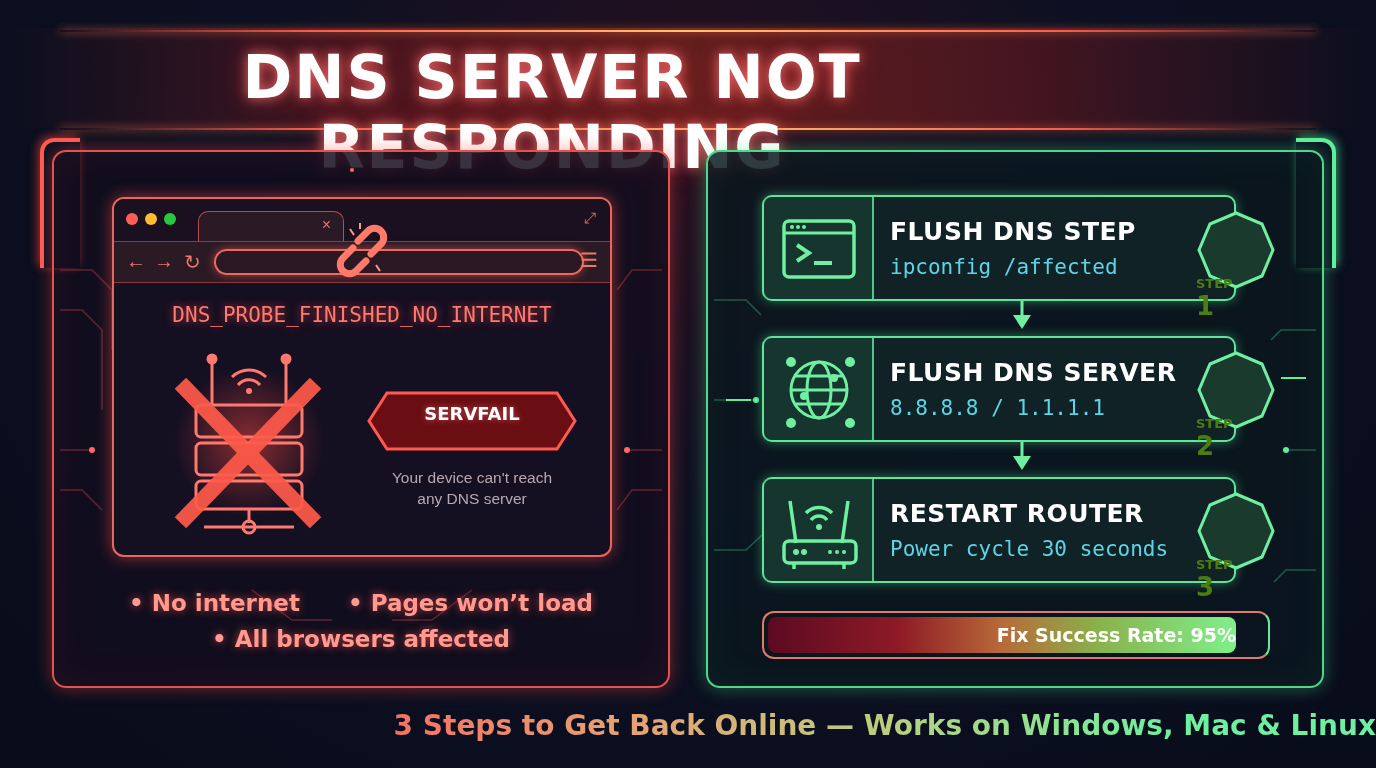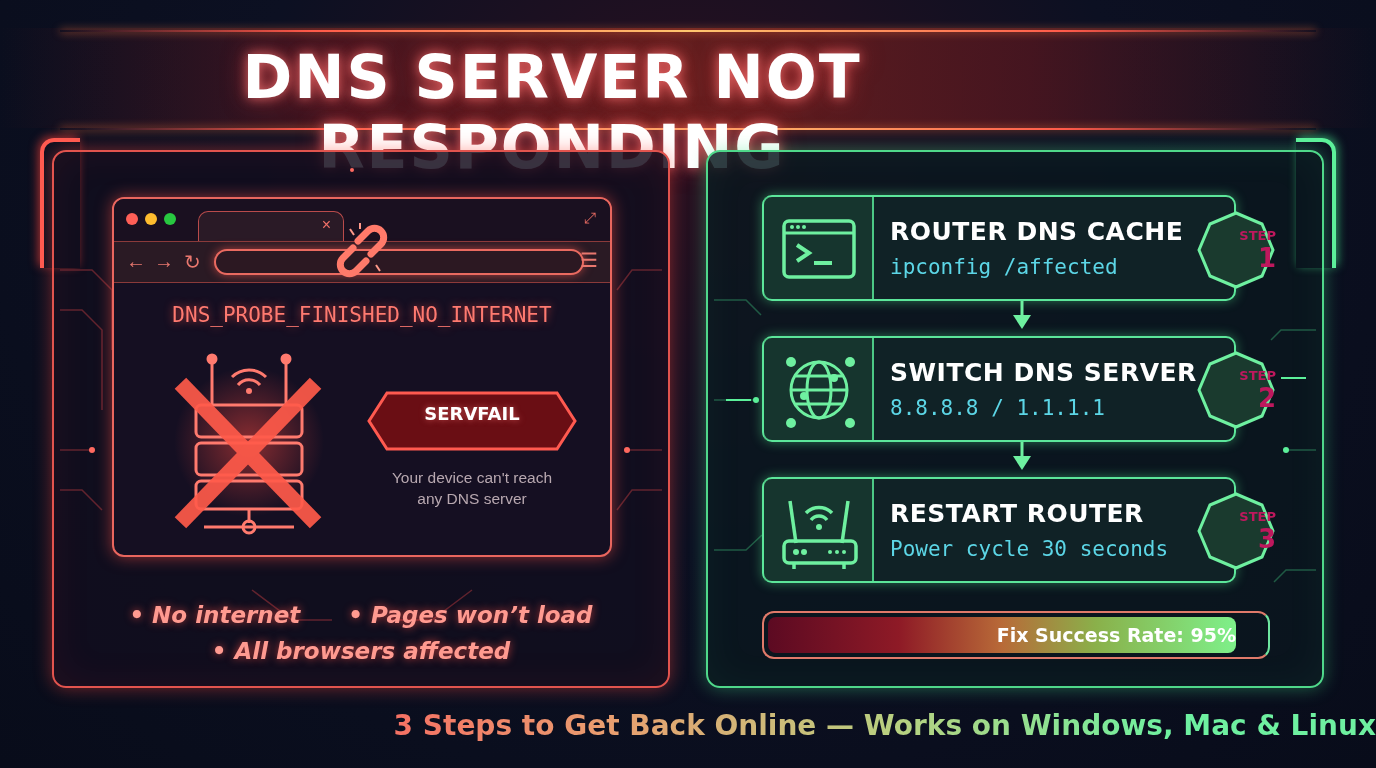--- a/index.html
+++ b/index.html
@@ -61,34 +61,34 @@
   .servfail-label { position: absolute; left: 0; top: 12px; width: 100%; text-align: center;
     font-family: "DejaVu Sans", sans-serif; font-weight: bold; font-size: 18px; color: #fff;
     text-shadow: 0 0 6px rgba(255,120,120,0.6); }
   .err-desc { position: absolute; left: 240px; top: 268px; width: 236px; text-align: center;
     font-size: 15.5px; line-height: 21px; color: #b8a8b0; }
 
   .symptoms { position: absolute; left: 52px; top: 586px; width: 618px; text-align: center;
     font-family: "DejaVu Sans", sans-serif; font-weight: bold; font-size: 23px; color: #ff9a90;
     text-shadow: 0 0 8px rgba(255,80,70,0.7); }
   .symptom-row { height: 36px; }
-  .symptom { display: inline-block; margin: 16px 20px; font-style: italic; }
+  .symptom { display: inline-block; margin: 4px 20px; }
 
   
   .step { position: absolute; left: 762px; width: 474px; height: 106px; border: 2px solid #5ce69a;
     border-radius: 10px; background: #102226; box-shadow: 0 0 12px rgba(80,230,140,0.45); }
   .step-icon-box { position: absolute; left: 0; top: 0; width: 110px; height: 102px;
     border-right: 2px solid #4cc885; background: rgba(40,110,70,0.25); }
   .step-title { position: absolute; left: 126px; top: 20px; font-family: "DejaVu Sans", sans-serif;
     font-weight: bold; font-size: 25px; color: #fff; letter-spacing: 0.5px; }
   .step-cmd { position: absolute; left: 126px; top: 58px; font-family: "DejaVu Sans Mono", monospace;
     font-size: 21px; color: #5cd6e6; }
   .step-badge { position: absolute; left: 1196px; width: 80px; height: 80px; }
-  .badge-label { position: absolute; width: 80px; text-align: right; color: #be185d; font-weight: bold;
-    font-family: "DejaVu Sans", sans-serif; }
+  .badge-label { position: absolute; width: 80px; text-align: left; color: #4d7c0f; font-weight: bold;
+    font-family: "DejaVu Sans", sans-serif; margin-top: 48px; }
   .badge-step { top: 18px; font-size: 13px; }
   .badge-num { top: 33px; font-size: 26px; }
   .arrow-down { position: absolute; left: 1010px; width: 24px; height: 30px; }
   .progress-outer { position: absolute; left: 762px; top: 611px; width: 508px; height: 48px; border-radius: 12px;
     box-shadow: 0 0 0 2px #ff7a7a inset; }
   .progress-fill { position: absolute; left: 768px; top: 617px; width: 468px; height: 36px; border-radius: 8px;
     background: linear-gradient(90deg, #5c0a22 0%, #8e1a26 28%, #b86a38 50%, #8ab04a 70%, #7ef08a 100%); }
   .progress-label { position: absolute; left: 768px; top: 624px; width: 468px; text-align: right;
     font-family: "DejaVu Sans", sans-serif; font-weight: bold; font-size: 19px; color: #fff; }
 
@@ -238,21 +238,21 @@
       <path d="M20 36 L90 36" stroke="#6ef0a0" stroke-width="3"></path>
       <g fill="#6ef0a0">
           <circle cx="28" cy="30" r="2"></circle>
           <circle cx="34" cy="30" r="2"></circle>
           <circle cx="40" cy="30" r="2"></circle>
         </g>
       <path d="M33 48 L45 56 L33 64" fill="none" stroke="#6ef0a0" stroke-width="4"></path>
       <path d="M50 66 L68 66" stroke="#6ef0a0" stroke-width="4"></path>
     </svg>
   </div>
-  <div class="step-title">ROUTER DNS CACHE</div>
+  <div class="step-title">FLUSH DNS STEP</div>
   <div class="step-cmd">ipconfig /affected</div>
 </div>
 <div class="step-badge" style="top:210px;">
   <svg width="80" height="80" viewBox="0 0 80 80">
       <polygon points="40,3 66,14 77,40 66,66 40,77 14,66 3,40 14,14" fill="#1a3a2e" stroke="#6ef0a0" stroke-width="3"></polygon>
     </svg>
   <div class="badge-label badge-step">STEP</div>
   <div class="badge-label badge-num">1</div>
 </div>
 <svg class="arrow-down" style="top:301px;" viewBox="0 0 24 30">
@@ -273,21 +273,21 @@
       <g fill="#6ef0a0">
           <circle cx="27" cy="24" r="5"></circle>
           <circle cx="86" cy="24" r="5"></circle>
           <circle cx="27" cy="85" r="5"></circle>
           <circle cx="86" cy="85" r="5"></circle>
           <circle cx="40" cy="58" r="4"></circle>
           <circle cx="70" cy="40" r="4"></circle>
         </g>
     </svg>
   </div>
-  <div class="step-title">SWITCH DNS SERVER</div>
+  <div class="step-title">FLUSH DNS SERVER</div>
   <div class="step-cmd">8.8.8.8 / 1.1.1.1</div>
 </div>
 <div class="step-badge" style="top:350px;">
   <svg width="80" height="80" viewBox="0 0 80 80">
       <polygon points="40,3 66,14 77,40 66,66 40,77 14,66 3,40 14,14" fill="#1a3a2e" stroke="#6ef0a0" stroke-width="3"></polygon>
     </svg>
   <div class="badge-label badge-step">STEP</div>
   <div class="badge-label badge-num">2</div>
 </div>
 <svg class="arrow-down" style="top:442px;" viewBox="0 0 24 30">

